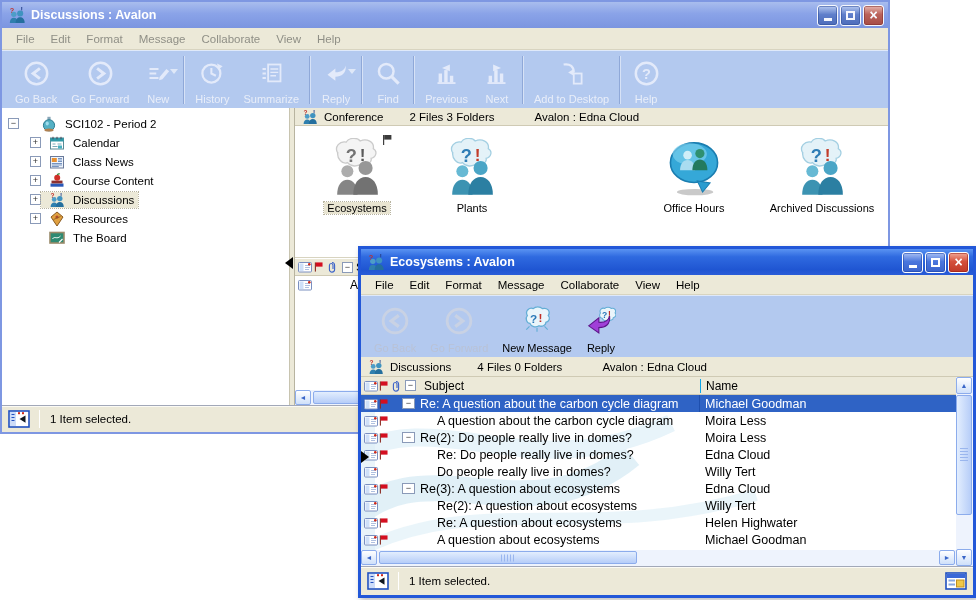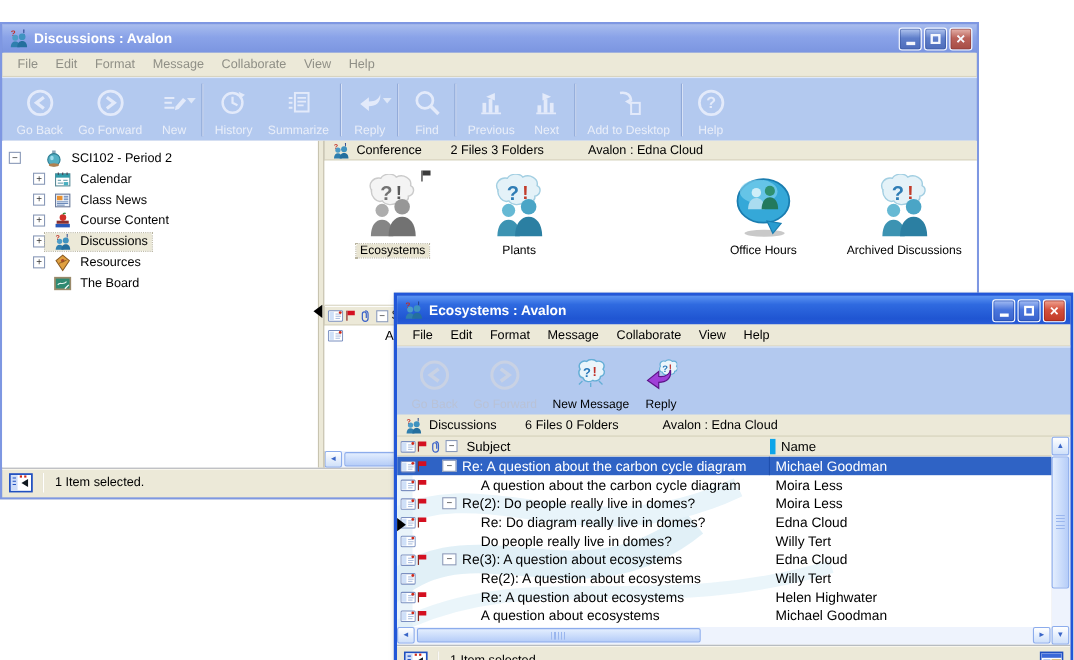--- a/index.html
+++ b/index.html
@@ -1,21 +1,21 @@
 <!DOCTYPE html>
 <html><head>
 <meta charset="utf-8">
 <style>
   * { margin:0; padding:0; box-sizing:border-box; }
   html,body { background:#fff; }
   body { font-family:"Liberation Sans", sans-serif; }
   .page { position:relative; width:976px; height:600px; background:#fff; overflow:hidden; }
 
   
-  .win { position:absolute;margin-top:20px; }
+  .win { position:absolute; }
   .titlebar { display:flex; align-items:center; color:#fff; font-weight:bold; font-size:12.5px; padding:0 4px; }
   .titlebar .app-ic { width:18px; height:18px; margin:0 5px 0 2px; flex:0 0 auto; }
   .cap-group { margin-left:auto; display:flex; gap:2px; }
   .cap { width:21px; height:21px; border:1px solid #fff; border-radius:3px;
          display:flex; align-items:center; justify-content:center;
          box-shadow:inset 0 0 0 1px rgba(30,70,170,.55); }
   .cap.minb, .cap.maxb { background:linear-gradient(#a8c0f4,#4a76dd 45%,#3a63cc); }
   .cap.closeb { background:linear-gradient(#f2a896,#d4503c 45%,#c03a28); box-shadow:inset 0 0 0 1px rgba(150,30,20,.55); color:#fff; font-size:14px; font-weight:bold; line-height:1; }
   .g-min { width:8px; height:3px; background:#fff; margin-top:9px; }
   .g-max { width:9px; height:9px; border:2px solid #fff; }
@@ -100,21 +100,21 @@
   
   .win2 { left:358px; top:246px; width:618px; height:352px; border:3px solid #2257d8; background:#ece9d8; z-index:10; box-shadow:2px 3px 6px rgba(0,0,0,.25); }
   .win2 .titlebar { height:26px; background:linear-gradient(180deg,#5a93f2 0%,#2f6ae0 30%,#1f55d2 80%,#2a5cd8 100%); }
   .win2 .menubar { height:20px; }
   .win2 .toolbar { height:62px; }
   .win2 .tb-item svg.tb-ic { width:30px; height:30px; }
   .w2-header { height:20px; }
   .w2-body { position:relative; height:189px; display:flex; flex-direction:column; }
   .w2-main { flex:1; display:flex; flex-direction:column; margin-right:17px; min-height:0; }
   .w2-colhdr { height:18px; background:#ece9d8; border-bottom:1px solid #cfcab4; display:flex; align-items:center; font-size:12px; padding-left:3px; position:relative; }
-  .w2-colhdr .colname { position:absolute; left:339px; border-left:5px solid #0ea5e9; padding-left:5px; height:14px; line-height:14px; }
+  .w2-colhdr .colname { position:absolute; left:339px; border-left:1px solid #0ea5e9; padding-left:5px; height:14px; line-height:14px; }
   .w2-colhdr .mb { margin:0 3px 0 2px; }
   .msglist { flex:1; background:#fff; position:relative; overflow:hidden; font-size:12.5px; }
   .watermark { position:absolute; left:0; top:0; pointer-events:none; }
   .mrow { position:relative; display:flex; align-items:center; height:17px; z-index:1; }
   .mrow .mini-ic { flex:0 0 auto; }
   .mrow .env { margin-left:3px; }
   .mrow .flagw { width:11px; }
   .mrow .flagw svg { visibility:hidden; }
   .mrow .flagw.show svg { visibility:visible; }
   .mrow .colw { margin-left:13px; width:13px; visibility:hidden; }
@@ -718,21 +718,21 @@
           <span class="tb-label">Reply</span>
         </div>
       </div>
 
     <div class="beigebar w2-header">
       <svg class="hic">
           <use href="#i-people16"></use>
         </svg>
       <span>Discussions</span>
       <span class="sp"></span>
-      <span>6 Files 0 Folders</span>
+      <span>4 Files 0 Folders</span>
       <span class="sp2"></span>
       <span>Avalon : Edna Cloud</span>
     </div>
 
     <div class="w2-body">
       <span class="tri-right"></span>
 
       <div class="w2-main">
         <div class="w2-colhdr">
           <svg class="mini-ic">
@@ -795,21 +795,21 @@
               </div>
 
               <div class="mrow child">
                 <svg class="mini-ic env">
                   <use href="#i-env"></use>
                 </svg>
                 <span class="mini-ic flagw show"><svg class="flag-svg">
                     <use href="#i-flag"></use>
                   </svg></span>
                 <span class="mb colw">−</span>
-                <span class="subj">Re: Do diagram really live in domes?</span>
+                <span class="subj">Re: Do people really live in domes?</span>
                 <span class="mname">Edna Cloud</span>
               </div>
 
               <div class="mrow child">
                 <svg class="mini-ic env">
                   <use href="#i-env"></use>
                 </svg>
                 <span class="mini-ic flagw"><svg class="flag-svg">
                     <use href="#i-flag"></use>
                   </svg></span>

